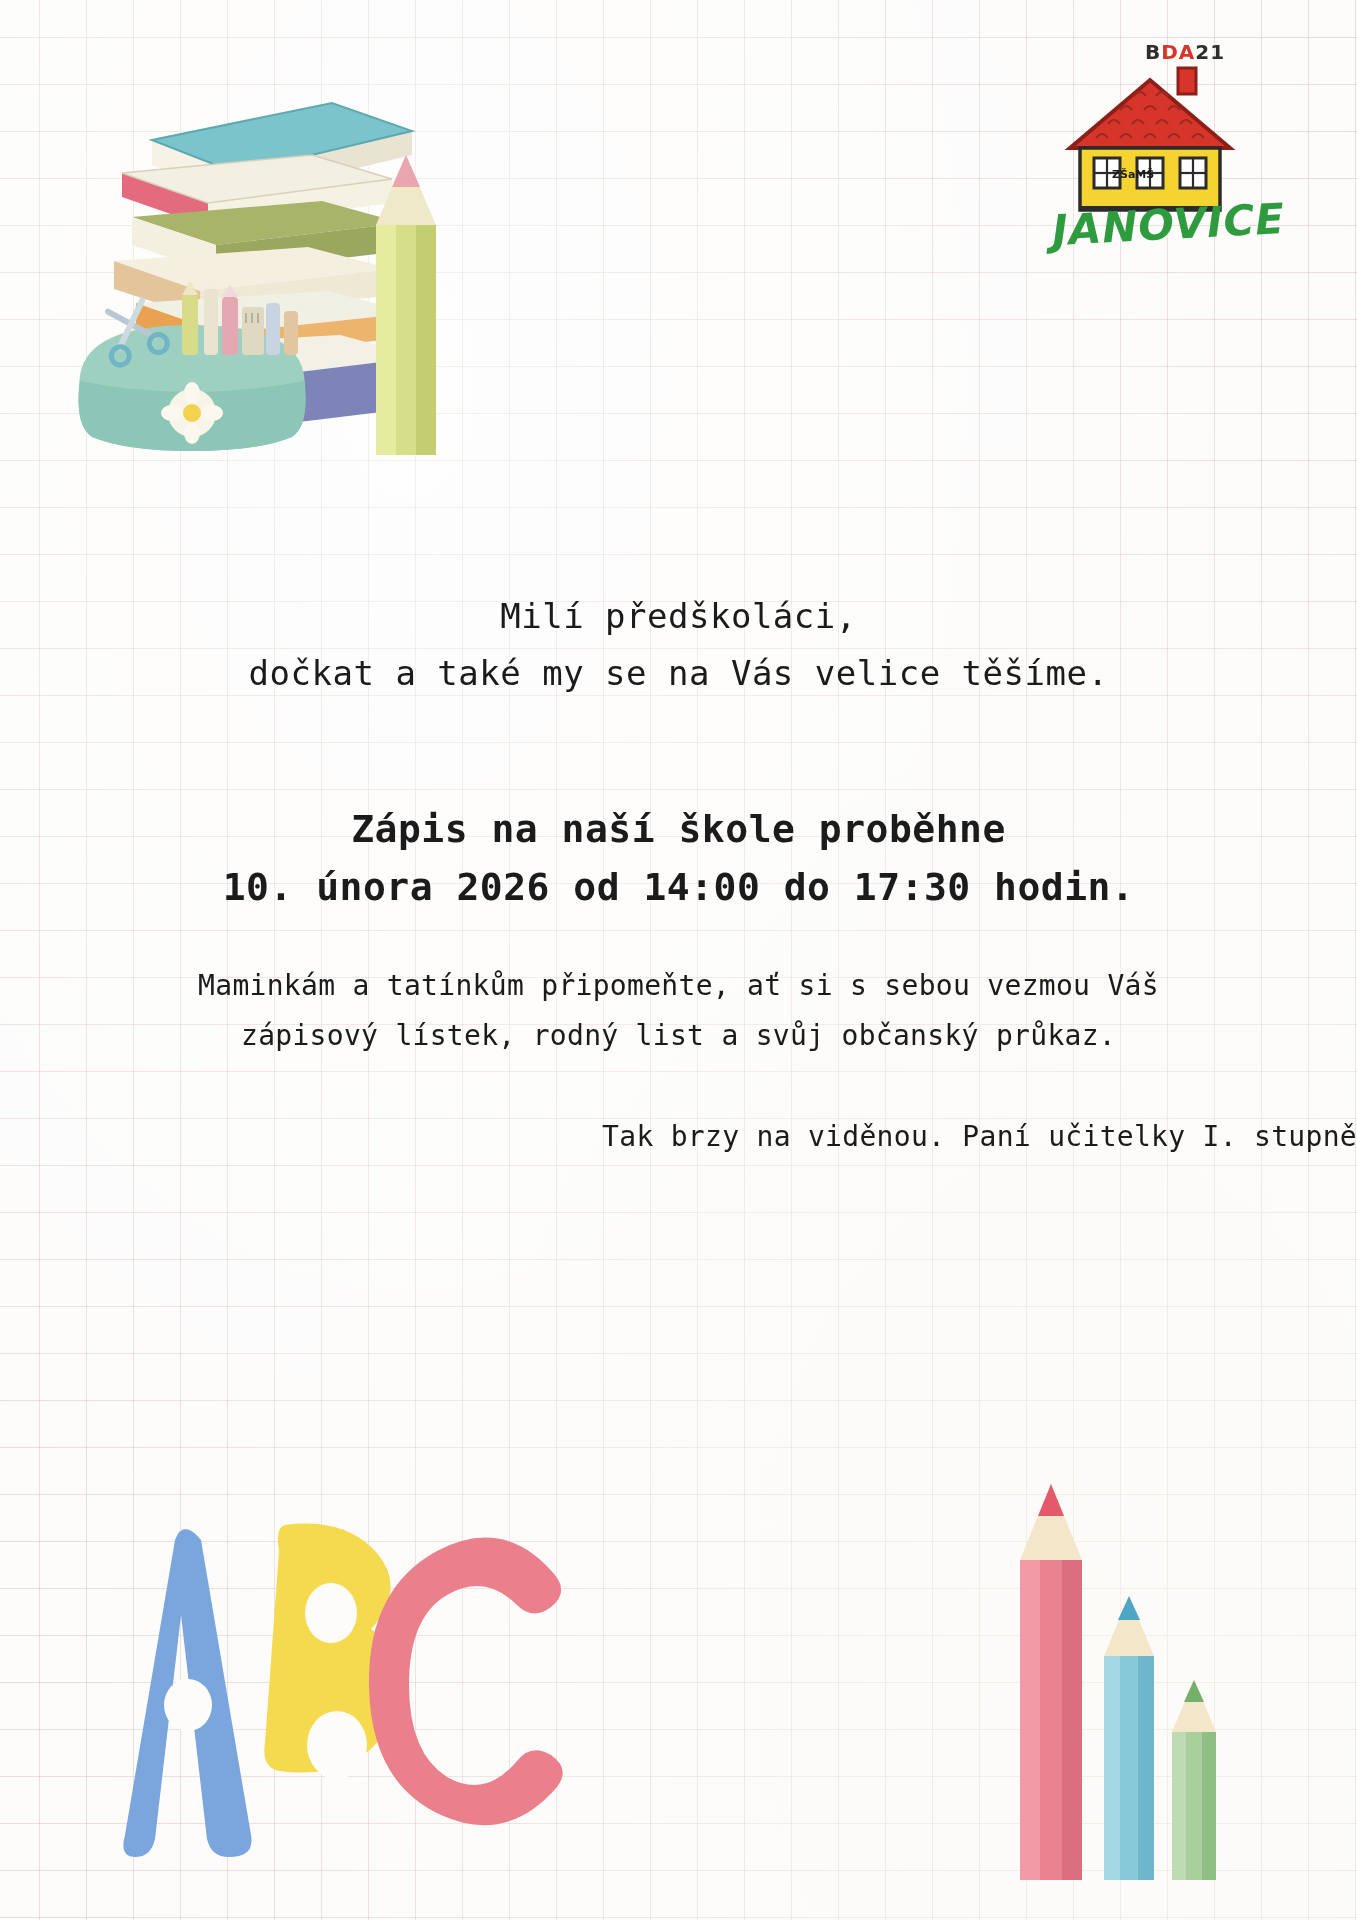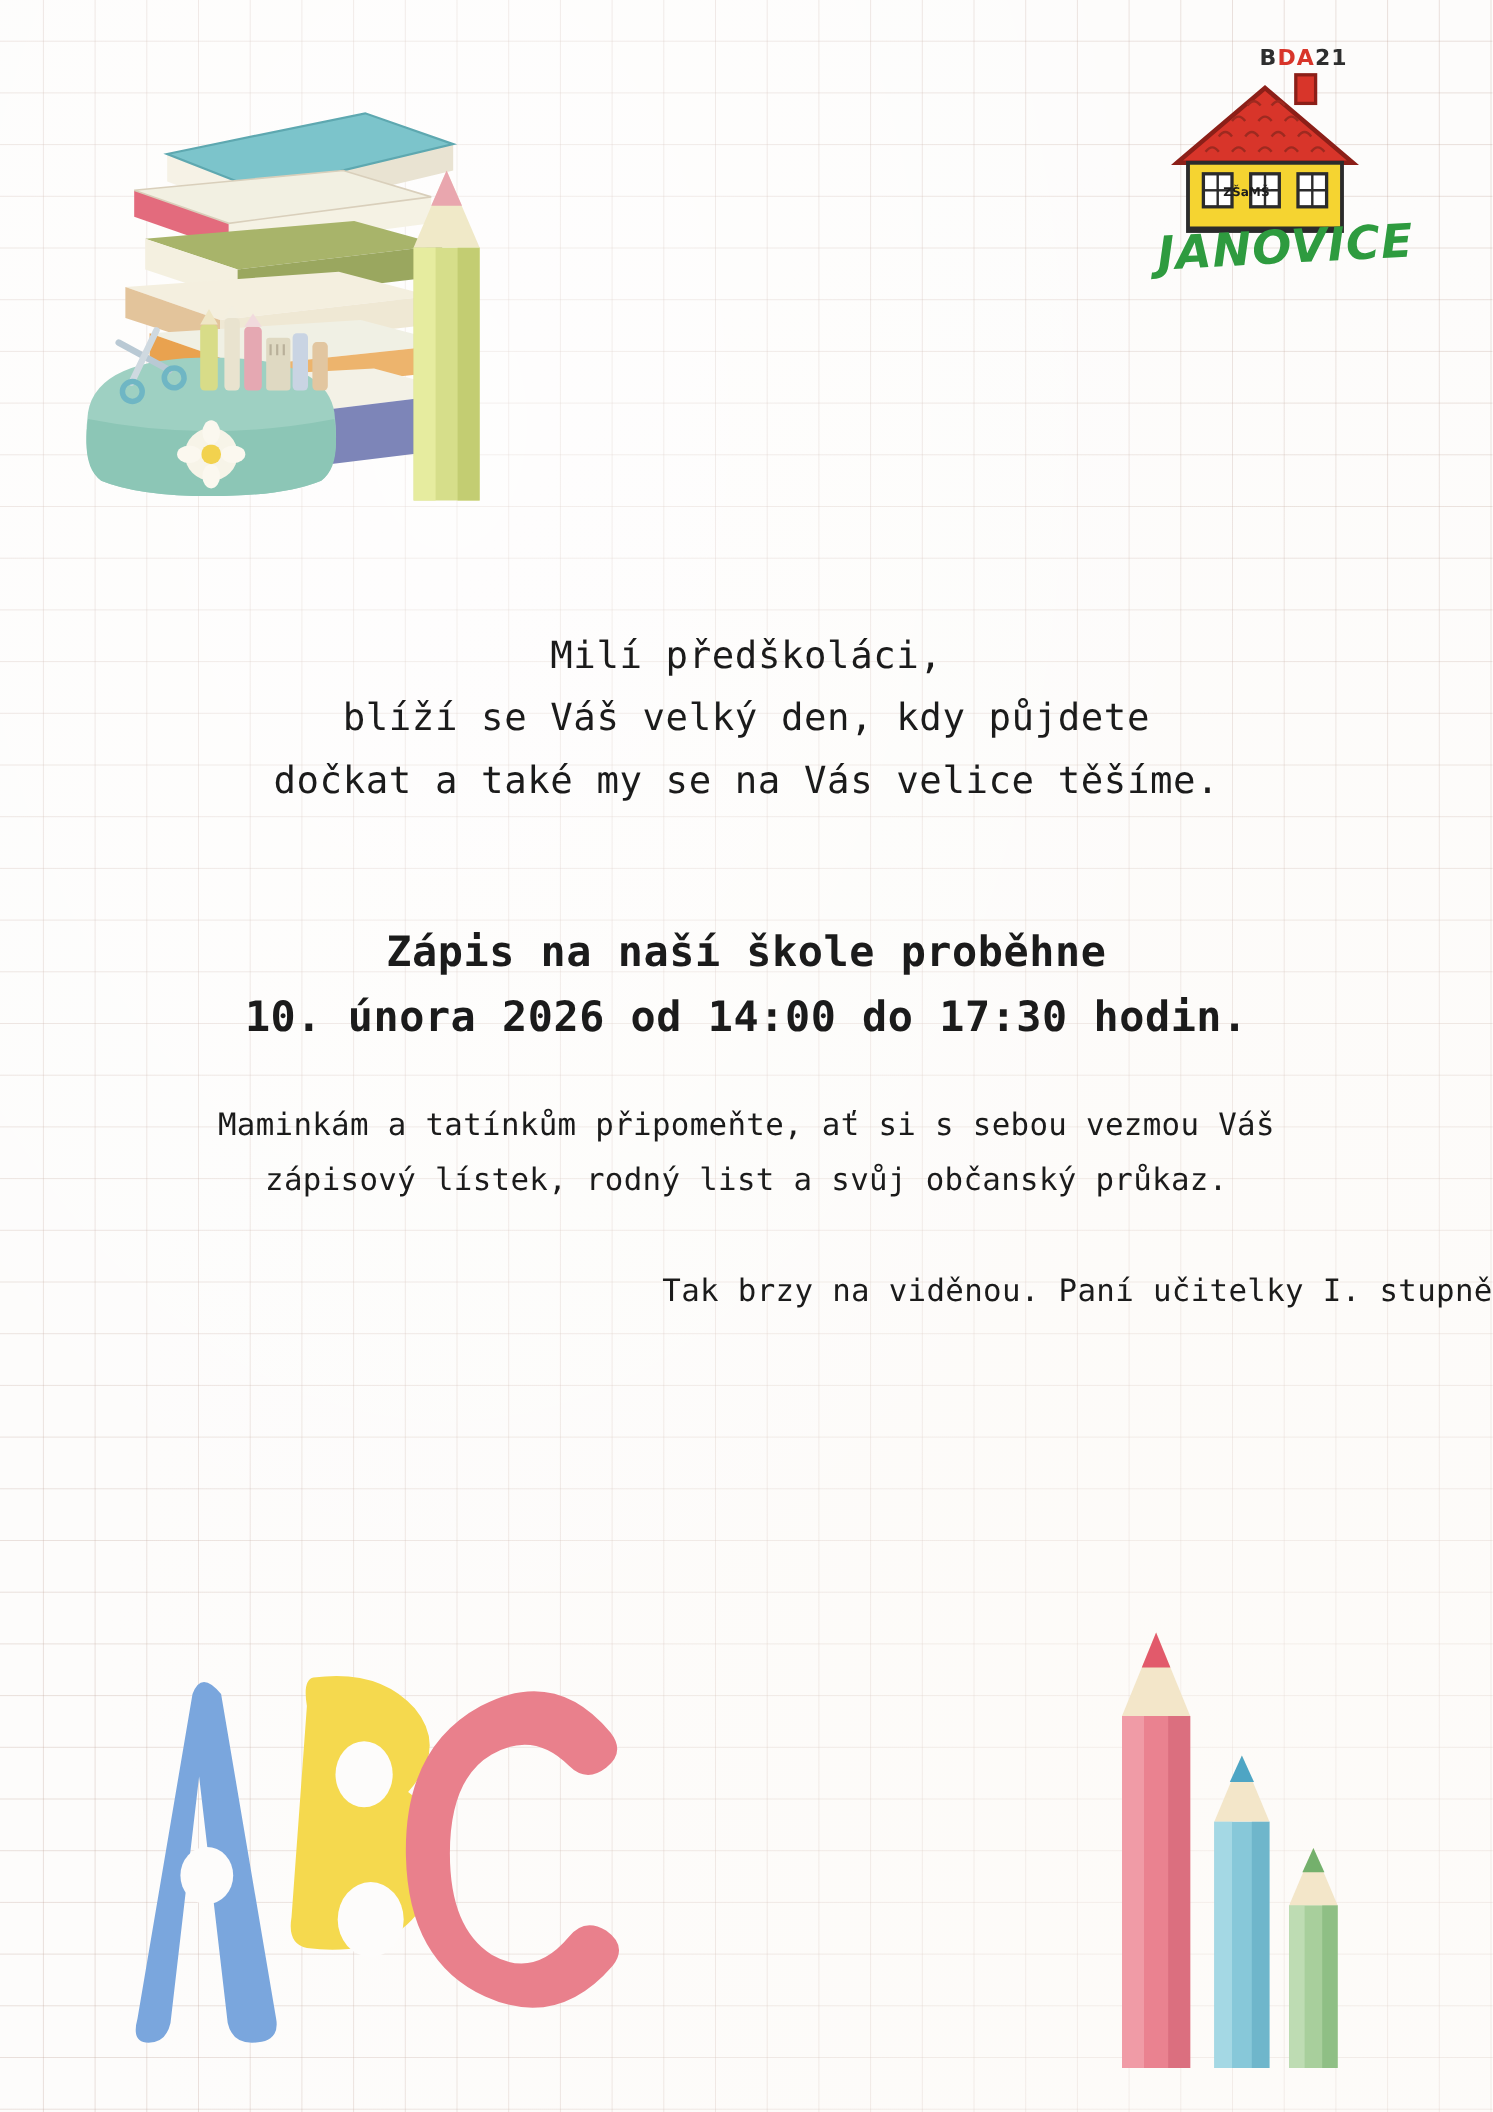--- a/index.html
+++ b/index.html
@@ -98,21 +98,21 @@
     left: 1000px;
     top: 1460px;
     width: 260px;
     height: 420px;
   }
 
   
   .text-wrap {
     position: absolute;
     left: 0;
-    top: 568px;
+    top: 588px;
     width: 1357px;
     text-align: center;
   }
   .para {
     margin: 0;
     color: #1b1b1b;
   }
   .intro {
     font-size: 34px;
     line-height: 1.67;
@@ -264,21 +264,20 @@
       </g>
       <line x1="30" y1="168" x2="170" y2="168" stroke="#2b2b2b" stroke-width="4"></line>
     </svg>
     <div class="logo-zsams">ZŠaMŠ</div>
     <div class="logo-janovice">JANOVICE</div>
   </div>
 
   <div class="text-wrap">
     <p class="para intro">
       <span class="line">Milí předškoláci,</span>
-      <span class="line">blíží se Váš velký den, kdy půjdete</span>
       <span class="line">dočkat a také my se na Vás velice těšíme.</span>
     </p>
 
     <p class="para headline">
       <span class="line">Zápis na naší škole proběhne</span>
       <span class="line">10. února 2026 od 14:00 do 17:30 hodin.</span>
     </p>
 
     <p class="para note">
       <span class="line">Maminkám a tatínkům připomeňte, ať si s sebou vezmou Váš</span>

